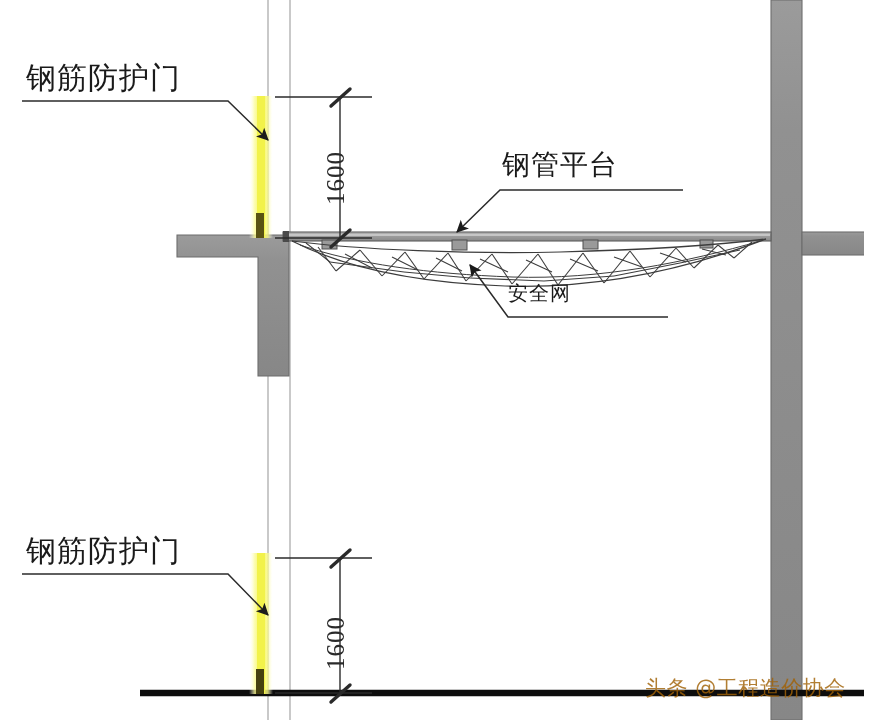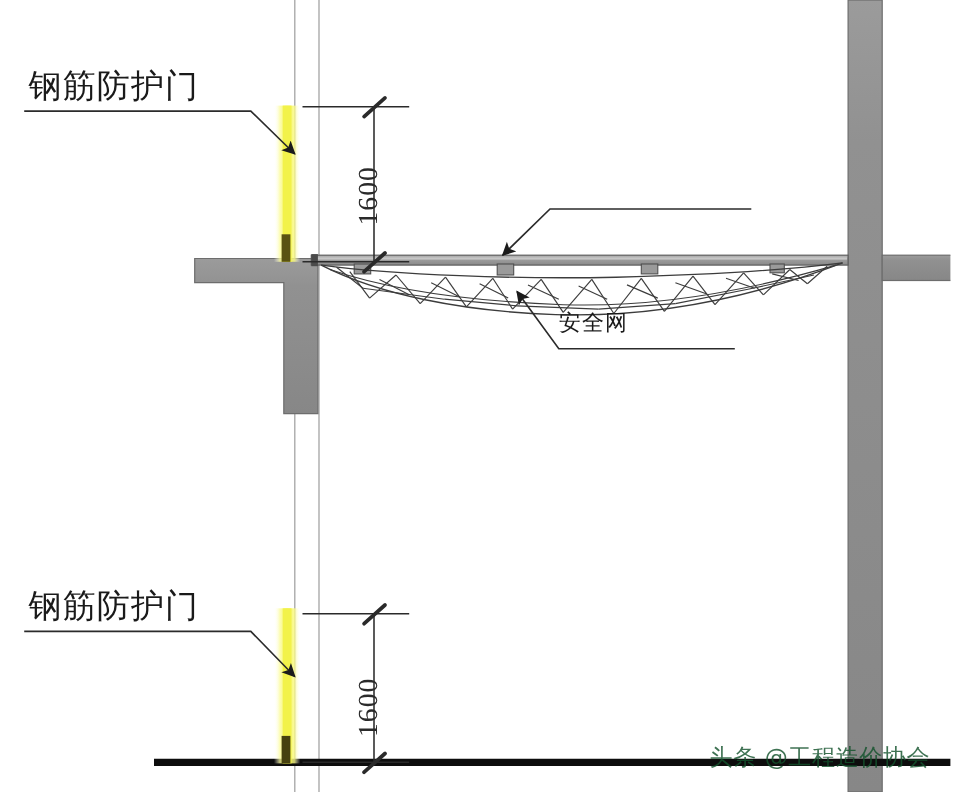--- a/index.html
+++ b/index.html
@@ -72,21 +72,21 @@
   .dim-text-bottom {
     left: 322px;
     top: 670px;
   }
   .watermark {
     position: absolute;
     left: 645px;
     top: 674px;
     font-family: "DejaVu Sans", "Liberation Sans", sans-serif;
     font-size: 21px;
-    color: #14532d;
+    color: #a16207;
     opacity: 0.82;
     white-space: nowrap;
     letter-spacing: 0.5px;
   }
 </style>
 </head>
 <body>
 
 <div id="stage">
 
@@ -243,20 +243,21 @@
     <g stroke="#2b2b2b" stroke-width="1.5" fill="none">
       <path d="M 668 317 L 508 317 L 470 265" marker-end="url(#arrowSolid)"></path>
     </g>
 
   </svg>
 
   <div class="cjk-label label-door-top">钢筋防护门</div>
 
   <div class="cjk-label label-door-bottom">钢筋防护门</div>
 
+  <div class="cjk-label label-platform">钢管平台</div>
 
   <div class="cjk-label label-net">安全网</div>
 
   <div class="dim-text dim-text-top">1600</div>
 
   <div class="dim-text dim-text-bottom">1600</div>
 
   <div class="watermark">头条 @工程造价协会</div>
 
 </div>

